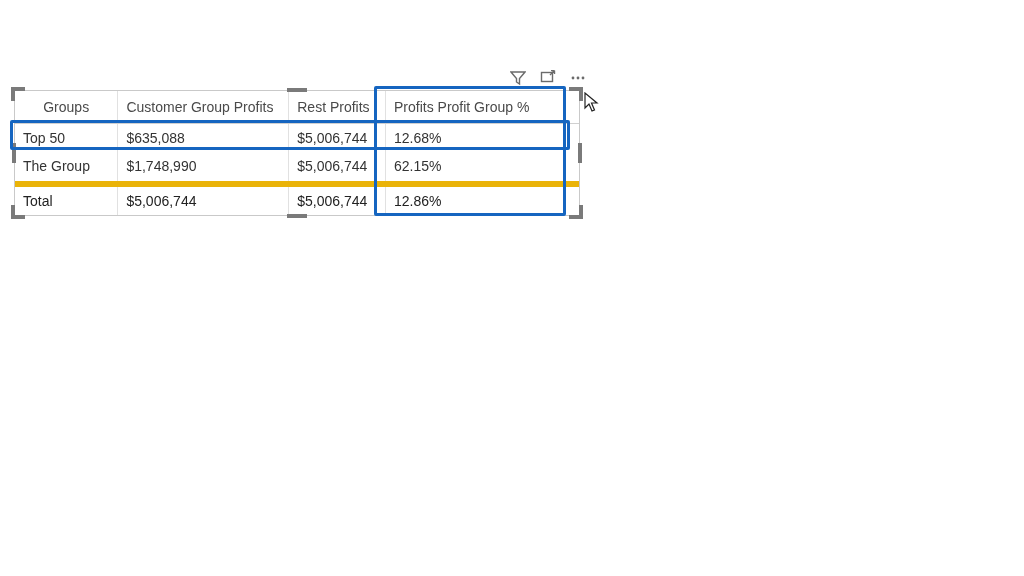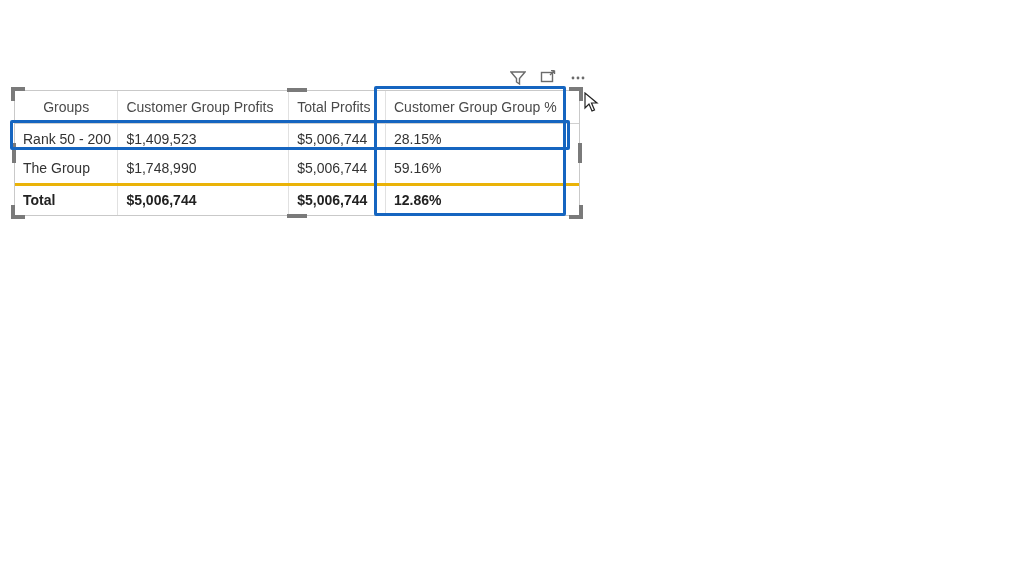--- a/index.html
+++ b/index.html
@@ -102,22 +102,22 @@
     text-align: center;
     color: #4a4a4a;
     border-bottom: 1px solid #d0d0d0;
     height: 28px;
   }
   table.matrix td {
     height: 20px;
   }
   table.matrix .num { text-align: left; }
   table.matrix tr.total td {
-    font-weight: 700;
-    border-top: 3px solid #eab308;
+    font-weight: 400;
+    border-top: 6px solid #eab308;
     color: #222;
   }
   table.matrix tr.selected td {
     background: #ffffff;
   }
   table.matrix th:last-child,
   table.matrix td:last-child { border-right: none; }
 
   col.c-groups  { width: 100px; }
   col.c-profits { width: 166px; }
@@ -182,36 +182,36 @@
       <colgroup>
         <col class="c-groups">
           <col class="c-profits">
           <col class="c-total">
           <col class="c-pct">
       </colgroup>
       <thead>
         <tr>
           <th>Groups</th>
           <th class="num">Customer Group Profits</th>
-          <th class="num">Total Profits</th>
-          <th class="num">Customer Group Group %</th>
+          <th class="num">Rest Profits</th>
+          <th class="num">Profits Profit Group %</th>
         </tr>
       </thead>
       <tbody>
-        <tr>
-          <td>Rank 50 - 200</td>
-          <td class="num">$1,409,523</td>
-          <td class="num">$5,006,744</td>
-          <td class="num">28.15%</td>
+        <tr class="selected">
+          <td>Top 50</td>
+          <td class="num">$635,088</td>
+          <td class="num">$5,006,744</td>
+          <td class="num">12.68%</td>
         </tr>
         <tr>
           <td>The Group</td>
           <td class="num">$1,748,990</td>
           <td class="num">$5,006,744</td>
-          <td class="num">59.16%</td>
+          <td class="num">62.15%</td>
         </tr>
         <tr class="total">
           <td>Total</td>
           <td class="num">$5,006,744</td>
           <td class="num">$5,006,744</td>
           <td class="num">12.86%</td>
         </tr>
       </tbody>
     </table>
   </div>

